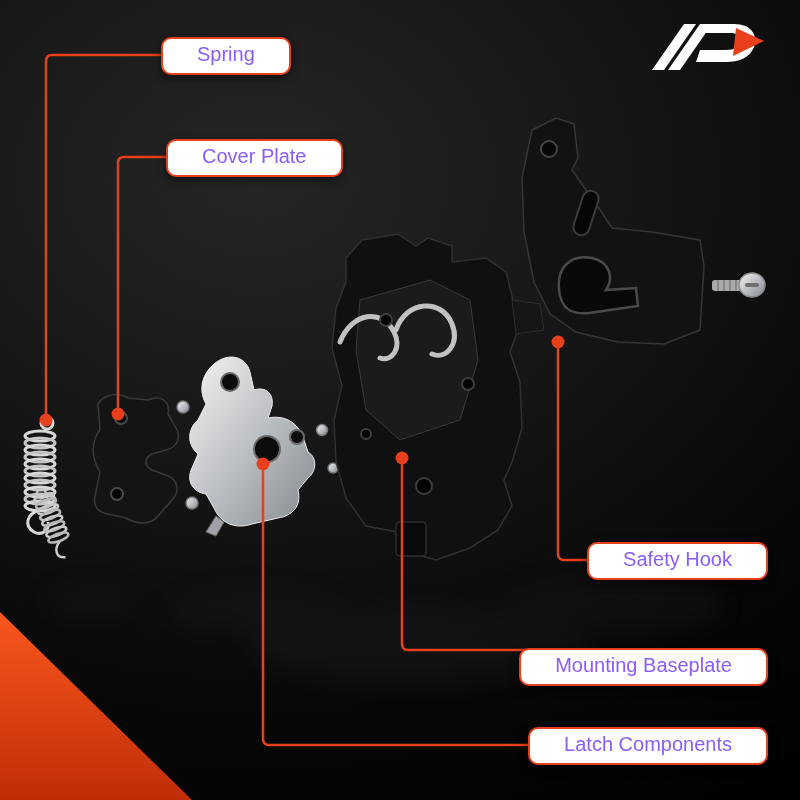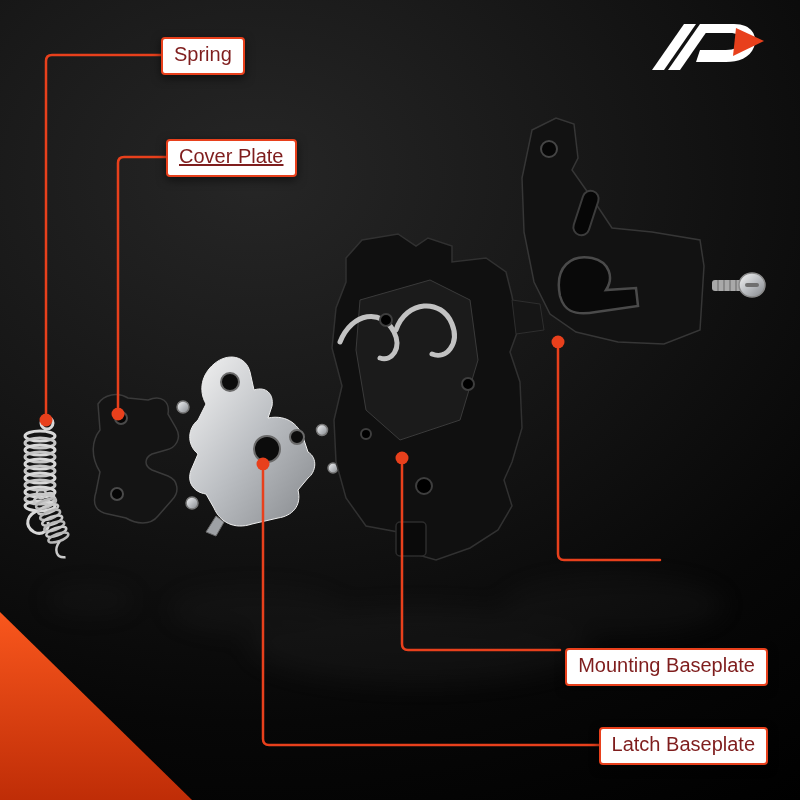--- a/index.html
+++ b/index.html
@@ -4,27 +4,27 @@
 <style>
   html,body{margin:0;padding:0;background:#000;}
   .stage{
     position:relative;width:800px;height:800px;overflow:hidden;
     background:
       radial-gradient(120% 95% at 32% 22%, #262626 0%, #161616 38%, #070707 72%, #000 100%);
     font-family:"Liberation Sans",sans-serif;
   }
   svg.scene{position:absolute;left:0;top:0;z-index:1;}
   .callout{
-    position:absolute;z-index:3;height:34px;line-height:31px;padding:0 11px;
-    background:#ffffff;border:2px solid #e8401c;border-radius:4px;
-    color:#7f1d1d;font-size:20px;white-space:nowrap;
+    position:absolute;z-index:3;height:34px;line-height:31px;padding:0 34px;
+    background:#ffffff;border:2px solid #e8401c;border-radius:10px;
+    color:#8b5cf6;font-size:20px;white-space:nowrap;
     box-shadow:0 3px 10px rgba(0,0,0,.55);
   }
   .c-spring {left:161px;top:37px;}
-  .c-cover  {left:166px;top:139px;text-decoration:underline;}
+  .c-cover  {left:166px;top:139px;}
   .c-safety {right:32px;top:542px;}
   .c-mount  {right:32px;top:648px;}
   .c-latch  {right:32px;top:727px;}
 </style>
 </head>
 <body>
 
 <div class="stage">
 
   <svg class="scene" width="800" height="800" viewBox="0 0 800 800">
@@ -146,16 +146,17 @@
       <title>AP</title>
       <polygon points="652,70 684,24 696,24 664,70" fill="#ffffff"></polygon>
       <polygon points="668,70 700,24 712,24 680,70" fill="#ffffff"></polygon>
       <path d="M702,24 L734,24 C752,24 758,36 754,47 C750,58 738,62 726,62 L696,62 L700,50 L726,50 C734,50 740,47 741,41 C742,35 736,33 730,33 L698,33 Z" fill="#ffffff"></path>
       <polygon points="736,28 764,41 733,56" fill="#e8401c"></polygon>
     </g>
   </svg>
 
   <div class="callout c-spring">Spring</div>
   <div class="callout c-cover">Cover Plate</div>
+  <div class="callout c-safety">Safety Hook</div>
   <div class="callout c-mount">Mounting Baseplate</div>
-  <div class="callout c-latch">Latch Baseplate</div>
+  <div class="callout c-latch">Latch Components</div>
 
 </div>
 
 </body></html>

